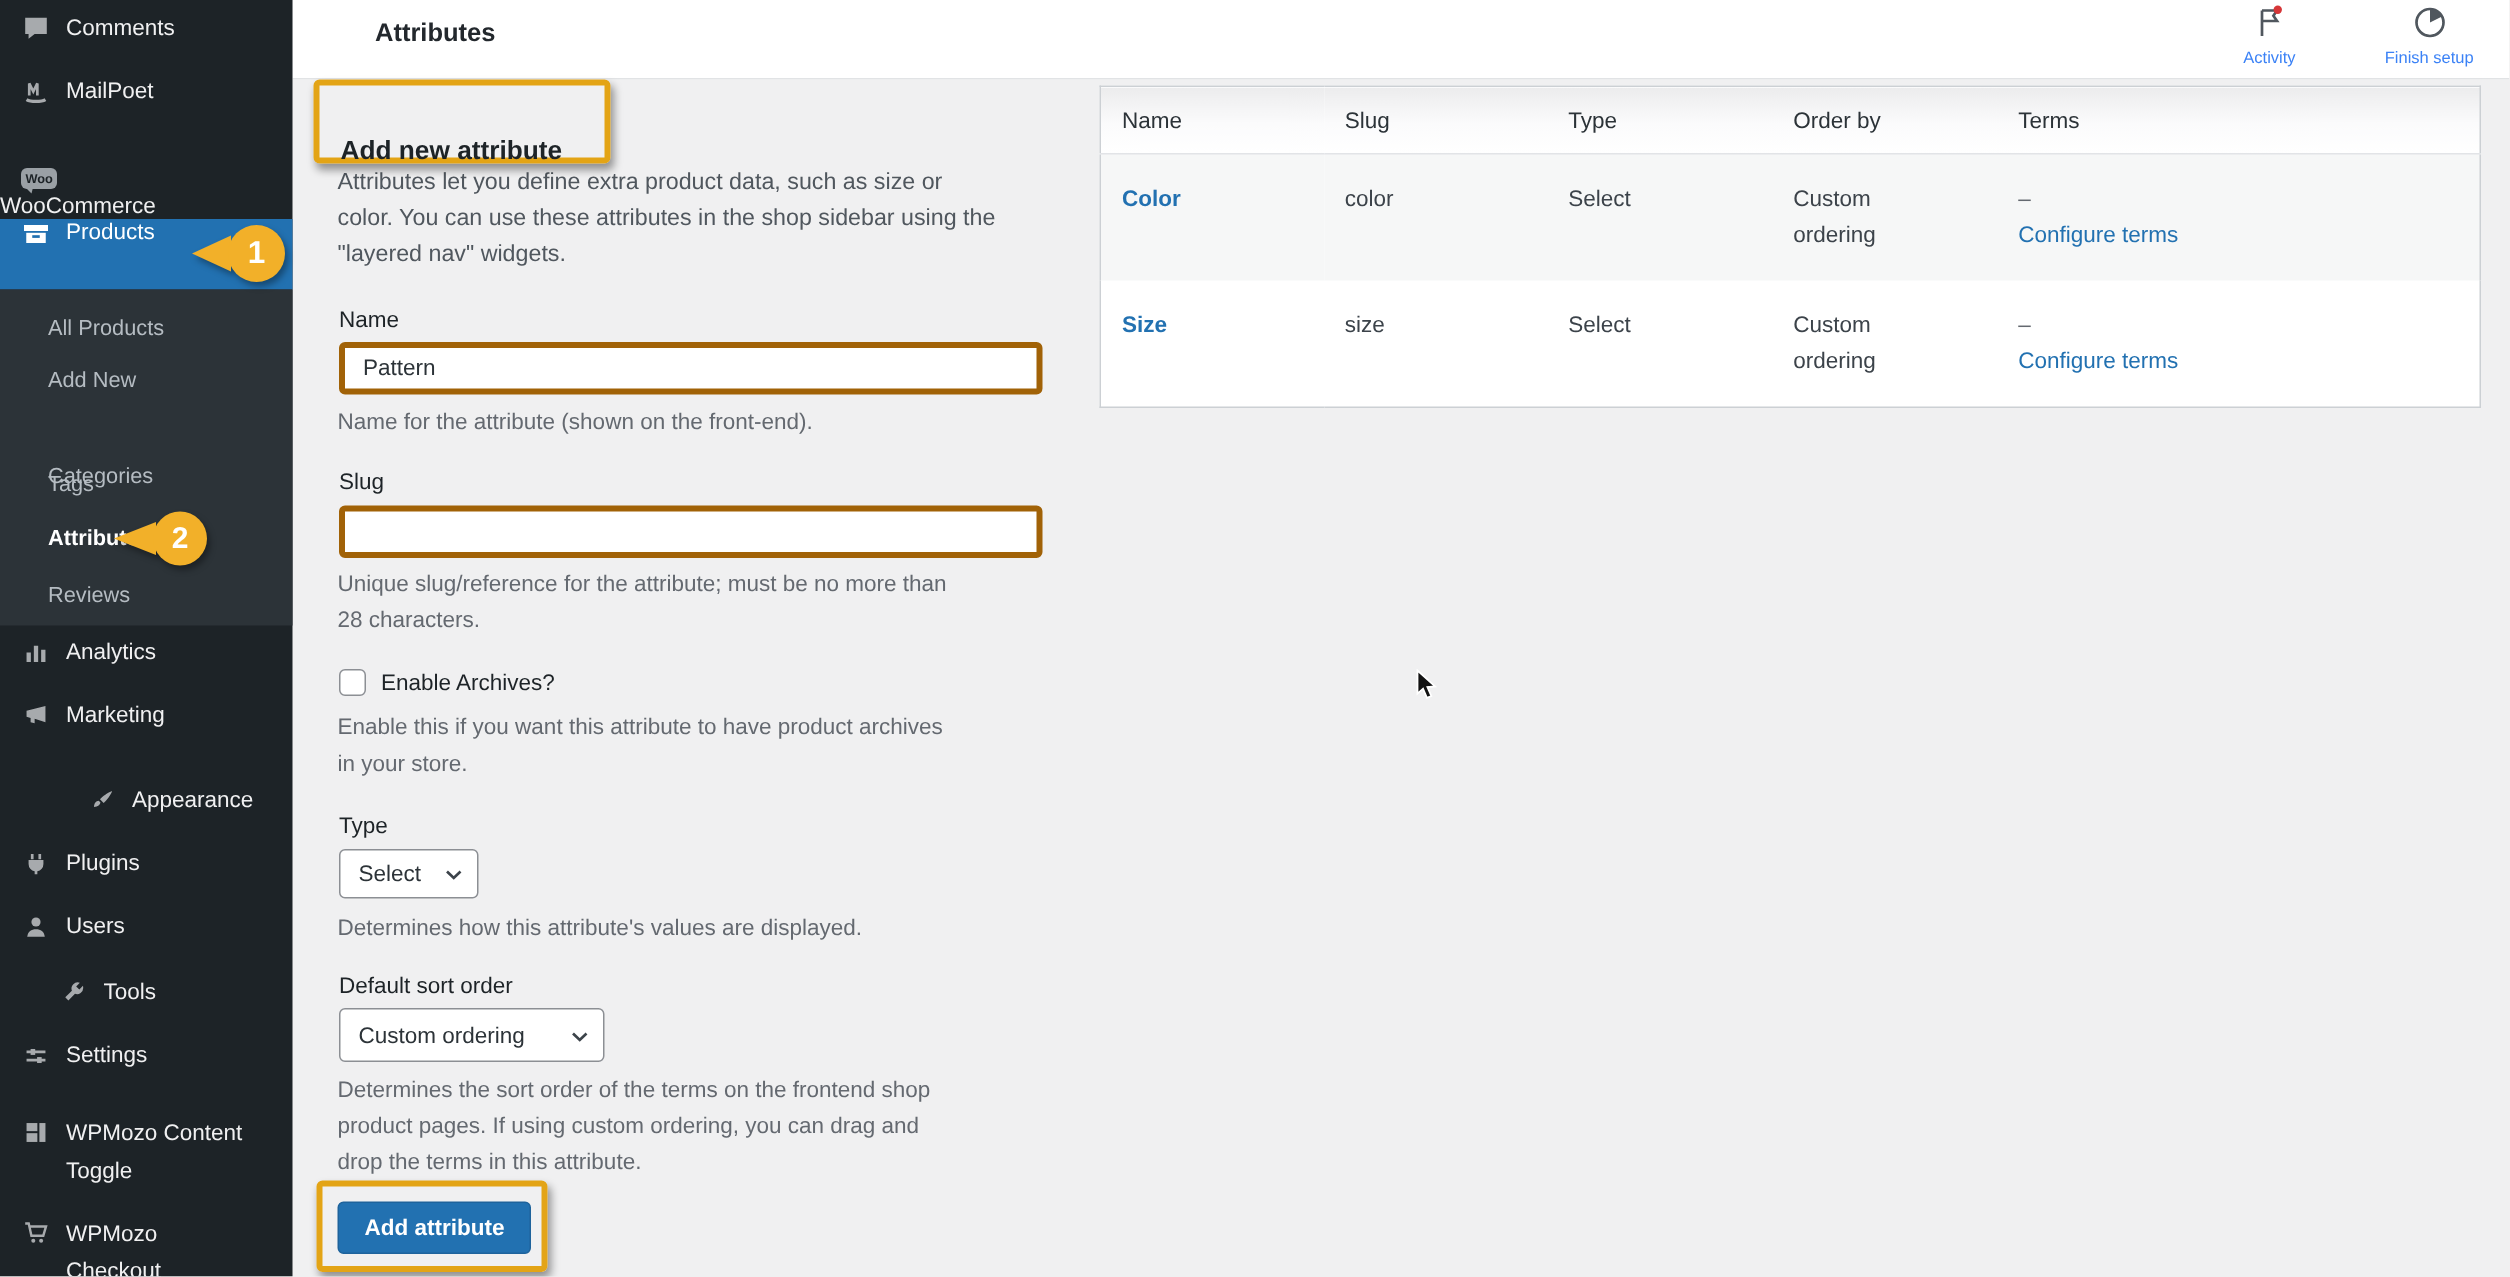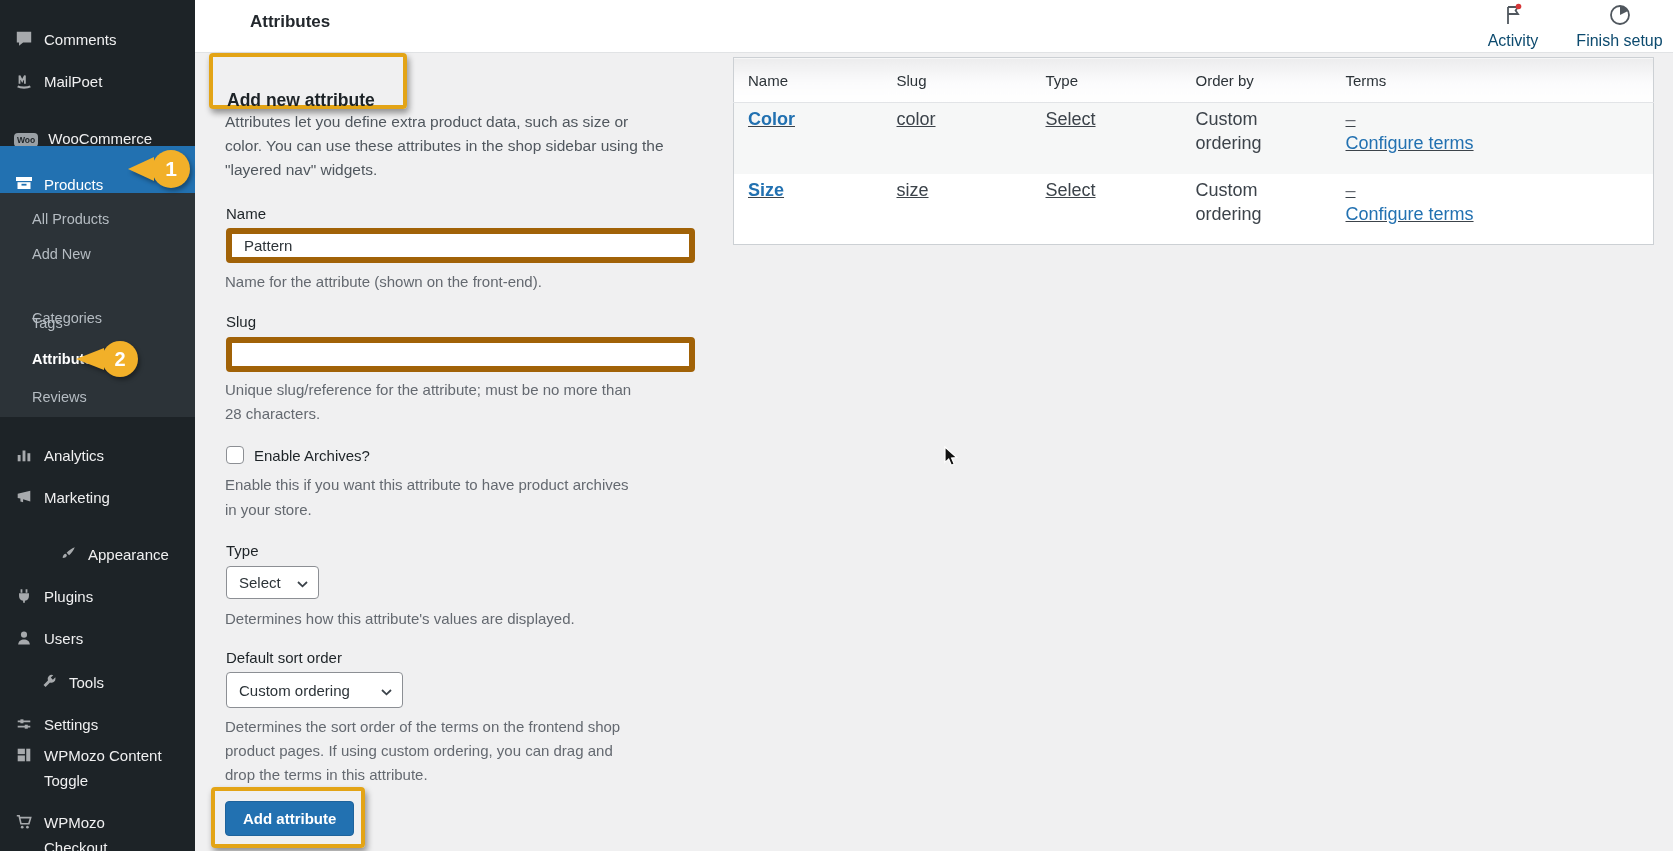--- a/index.html
+++ b/index.html
@@ -12,21 +12,21 @@
   *{box-sizing:border-box;}
   html,body{margin:0;padding:0;overflow:hidden;}
   body{
     width:1673px;height:851px;position:relative;
     font-family:"Liberation Sans",sans-serif;
     background:#f0f0f1;color:#1d2327;
   }
 
   
   .sidebar{position:absolute;left:0;top:0;width:195px;height:851px;background:var(--sidebar-bg);z-index:5;}
-  .menu-item{position:absolute;left:0;width:195px;height:38px;display:flex;align-items:flex-end;color:#f0f0f1;font-size:15px;cursor:pointer;}
+  .menu-item{position:absolute;left:0;width:195px;height:38px;display:flex;align-items:flex-start;color:#f0f0f1;font-size:15px;cursor:pointer;}
   .mi-icon{flex:0 0 20px;margin-left:14px;margin-right:10px;display:flex;justify-content:center;align-items:center;color:#a7aaad;}
   .mi-icon svg{display:block;}
   .menu-item.active{background:var(--accent-blue);color:#fff;}
   .menu-item.active .mi-icon{color:#fff;}
   .menu-item.twoline{height:54px;align-items:flex-start;padding-top:2px;}
   .mi-lines span{display:block;line-height:25px;}
   .submenu-bg{position:absolute;left:0;top:193px;width:195px;height:224px;background:var(--submenu-bg);}
   .sub-item{position:absolute;left:0;width:195px;height:30px;line-height:30px;padding-left:32px;color:#b5bcc2;font-size:14.5px;cursor:pointer;}
   .sub-item.current{color:#ffffff;font-weight:bold;}
   .woo-badge{background:#9aa0a5;color:#1d2327;font-size:8.5px;font-weight:bold;border-radius:4px;padding:2px 3px;position:relative;line-height:10px;}
@@ -40,45 +40,45 @@
   .callout1 .circ{margin-left:24px;width:38px;height:38px;font-size:21px;}
   .callout1 .tail{left:0;top:7px;border-top:12px solid transparent;border-bottom:12px solid transparent;border-right:26px solid #f2b029;}
   .callout2{left:76px;top:341px;}
   .callout2 .circ{margin-left:26px;width:36px;height:36px;font-size:20px;}
   .callout2 .tail{left:0;top:7px;border-top:11px solid transparent;border-bottom:11px solid transparent;border-right:28px solid #f2b029;}
 
   
   .topbar{position:absolute;left:195px;top:0;right:0;height:53px;background:#fff;border-bottom:1px solid #e1e3e5;z-index:4;}
   .topbar-title{position:absolute;left:55px;top:12px;font-size:17px;font-weight:bold;color:#23282d;}
   .topbar-action{position:absolute;top:2px;display:flex;flex-direction:column;align-items:center;cursor:pointer;}
-  .topbar-action .ta-label{font-size:16px;color:#0c4a6e;margin-top:0px;white-space:nowrap;}
+  .topbar-action .ta-label{font-size:11px;color:#3b82f6;margin-top:0px;white-space:nowrap;}
   .ta-activity{left:1283px;width:70px;}
   .ta-finish{left:1372px;width:105px;}
 
   
   .anno-box{position:absolute;border:4px solid var(--annotation-yellow);border-radius:4px;box-shadow:2px 4px 6px rgba(0,0,0,.4);z-index:6;pointer-events:none;}
   .anno-heading{left:209px;top:53px;width:198px;height:56px;}
   .anno-button{left:211px;top:787px;width:154px;height:61px;}
 
   
   .form-heading{position:absolute;left:227px;top:75px;font-size:17.5px;font-weight:bold;color:#1d2327;z-index:7;}
   .intro{position:absolute;left:225px;top:110px;font-size:15.5px;color:#50575e;}
   .intro span{display:block;line-height:24px;}
   .field-label{position:absolute;font-size:15px;color:#1d2327;}
-  .text-input{position:absolute;width:469px;height:35px;border:6px solid #a16207;border-radius:4px;background:#fff;font-size:15px;padding:0 12px;color:#2c3338;font-family:"Liberation Sans",sans-serif;outline:none;}
+  .text-input{position:absolute;width:469px;height:35px;border:4px solid #a16207;border-radius:4px;background:#fff;font-size:15px;padding:0 12px;color:#2c3338;font-family:"Liberation Sans",sans-serif;outline:none;}
   .help{position:absolute;font-size:15px;color:#646970;}
   .help span{display:block;line-height:24px;}
   .wp-checkbox{position:absolute;left:226px;top:446px;width:18px;height:18px;appearance:none;-webkit-appearance:none;border:1px solid #8c8f94;border-radius:4px;background:#fff;margin:0;cursor:pointer;}
   .selectbox{position:absolute;height:33px;border:1px solid #8c8f94;border-radius:4px;background:#fff;display:flex;align-items:center;padding:0 10px 0 12px;font-size:15px;color:#2c3338;cursor:pointer;gap:8px;justify-content:space-between;}
   .btn-primary{position:absolute;left:225px;top:801px;height:35px;padding:0 17px;background:var(--accent-blue);border:1px solid #1e639c;border-radius:4px;color:#fff;font-size:15px;font-weight:bold;font-family:"Liberation Sans",sans-serif;cursor:pointer;z-index:7;}
 
   
   .attr-table{position:absolute;left:733px;top:57px;width:920px;border-collapse:collapse;background:#fff;border:1px solid #ccd0d4;z-index:2;table-layout:fixed;}
   .attr-table th{height:45px;padding:0 14px;text-align:left;font-weight:normal;font-size:15px;color:#2c3338;border-bottom:1px solid #e2e4e7;background:linear-gradient(180deg,#ececed 0%,#fbfbfc 55%,#ffffff 100%);}
-  .attr-table td{height:71px;padding:4px 14px;font-size:18px;color:#3c434a;vertical-align:top;line-height:24px;text-decoration:underline;}
+  .attr-table td{height:71px;padding:18px 14px;font-size:15px;color:#3c434a;vertical-align:top;line-height:24px;}
   .attr-table tr.striped{background:#f6f7f7;}
   .row-title{color:var(--link-blue);font-weight:bold;text-decoration:none;cursor:pointer;}
   .terms-dash{display:block;color:#646970;}
   .terms-link{display:block;color:var(--link-blue);text-decoration:none;cursor:pointer;}
   .orderby-inner{display:inline-block;width:70px;}
 
   .cursor{position:absolute;left:944px;top:446px;z-index:50;pointer-events:none;}
 </style>
 </head>
 <body>
@@ -97,21 +97,21 @@
   <div class="menu-item" style="top:52px;">
     <span class="mi-icon">
       <svg width="18" height="18" viewBox="0 0 20 20" fill="none" stroke="currentColor" stroke-width="2">
           <path d="M5 13V4l3 6 3-6v9"></path>
           <path d="M3 16c2.2 1.4 4.5 1.4 7 1.4s4.8 0 7-1.4" stroke-width="2.4"></path>
         </svg>
     </span>
     <span>MailPoet</span>
   </div>
 
-  <div class="menu-item" style="top:109px;">
+  <div class="menu-item" style="top:109px;flex-direction:column;">
     <span class="mi-icon">
       <span class="woo-badge">Woo</span>
     </span>
     <span>WooCommerce</span>
   </div>
 
   <div class="menu-item active" style="top:146px;height:47px;">
     <span class="mi-icon">
       <svg width="20" height="20" viewBox="0 0 20 20" fill="currentColor">
           <path d="M2 4h16v4H2z"></path>

